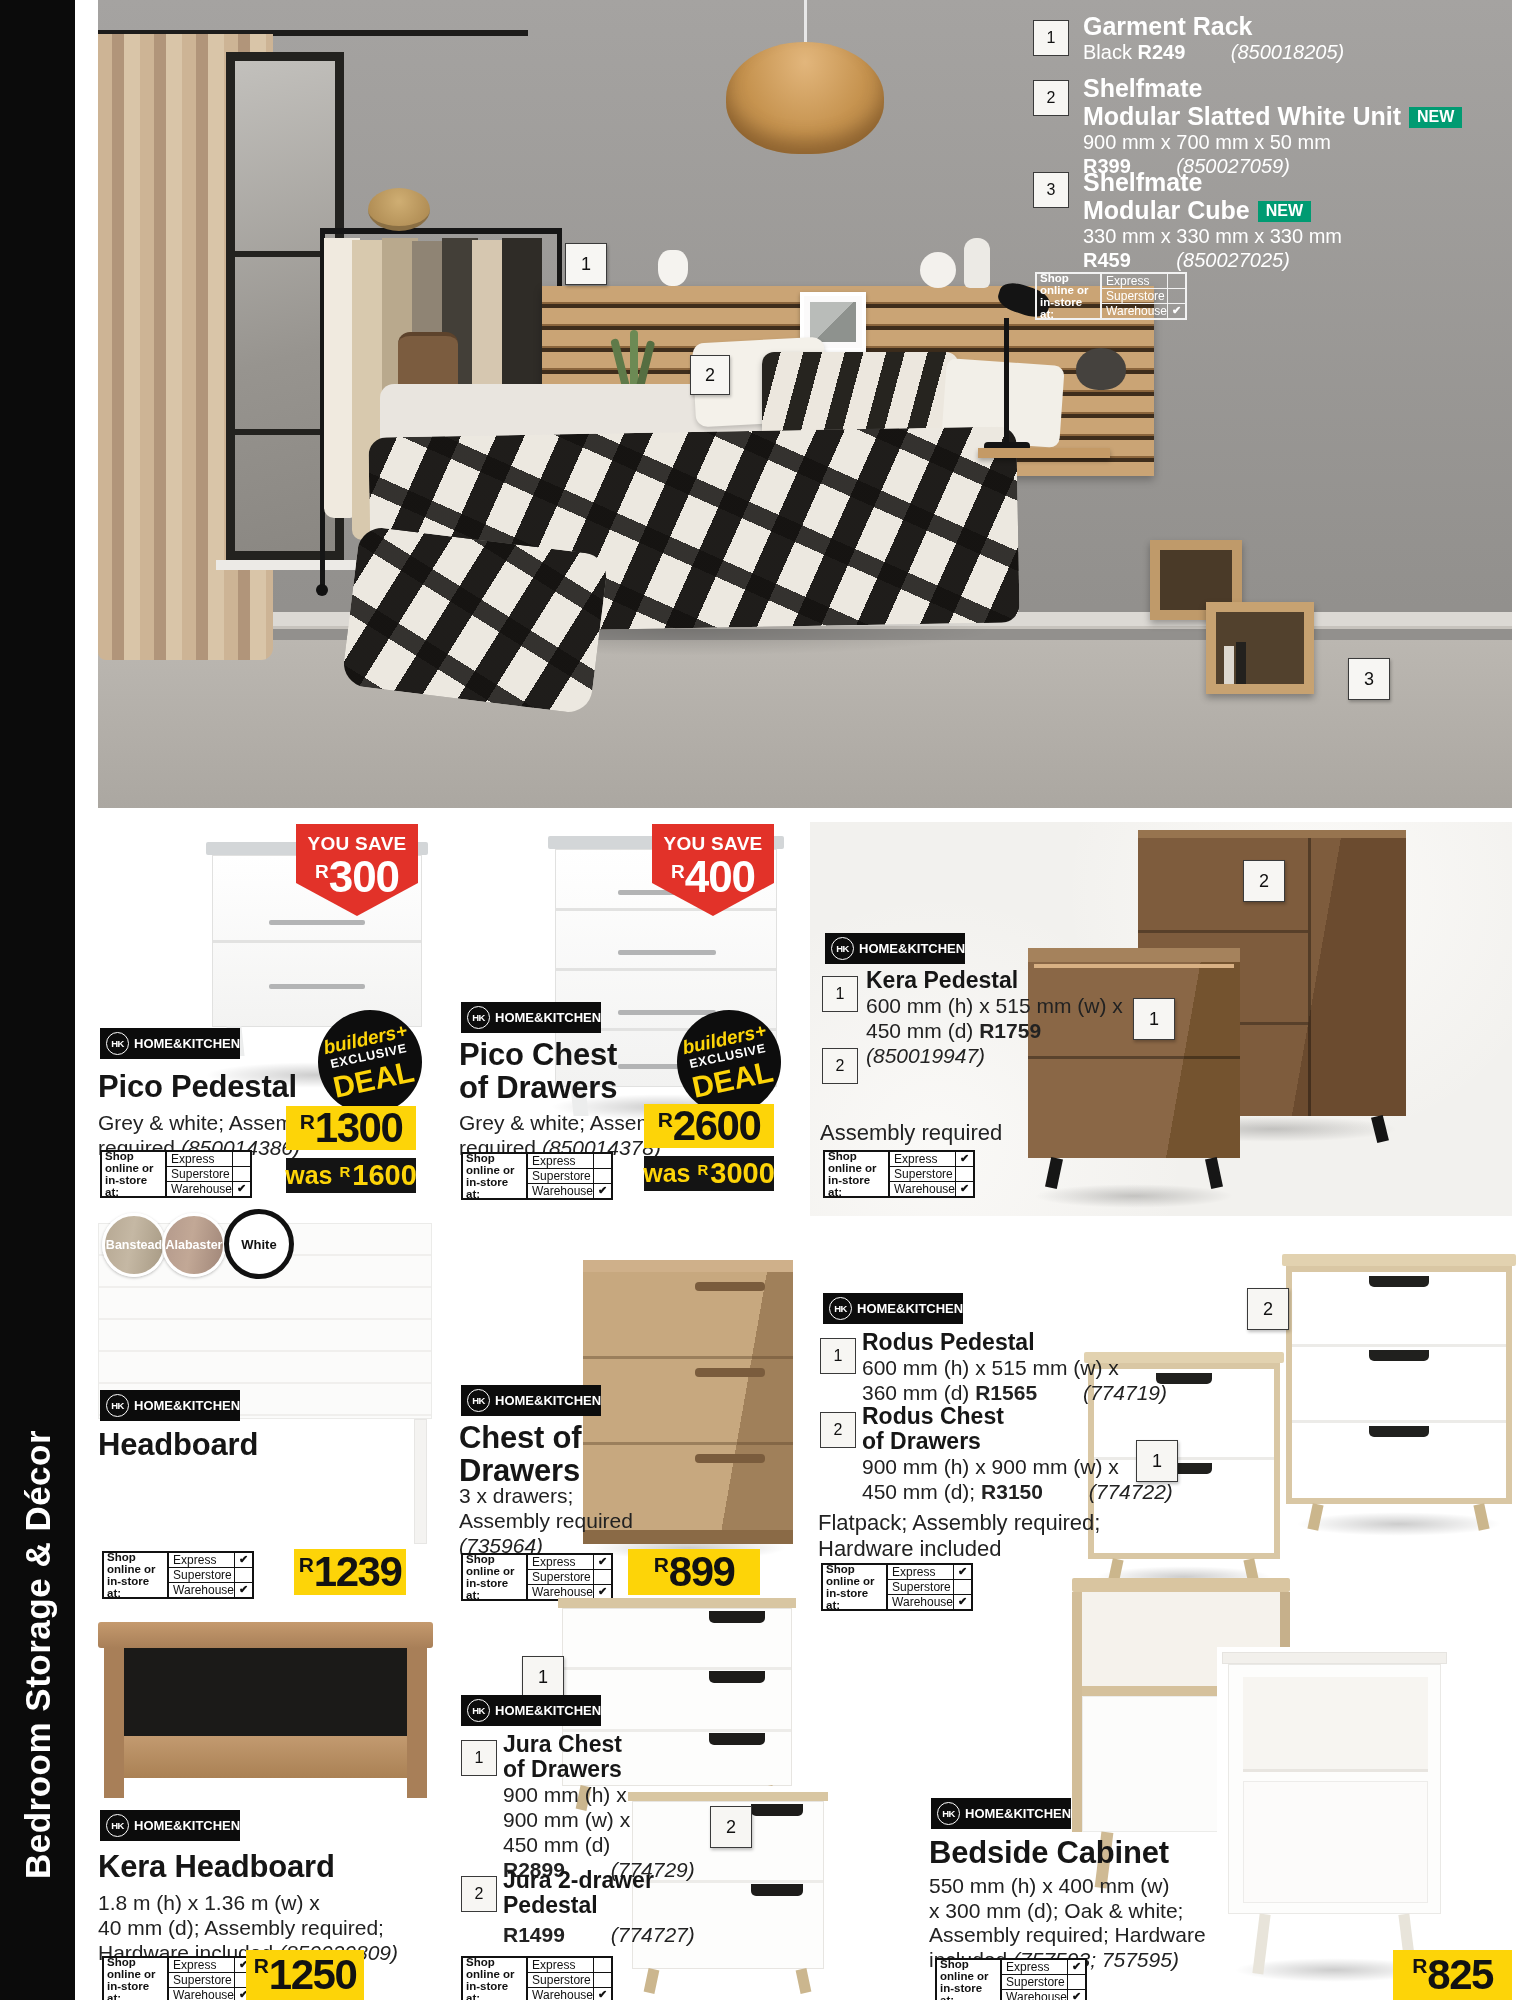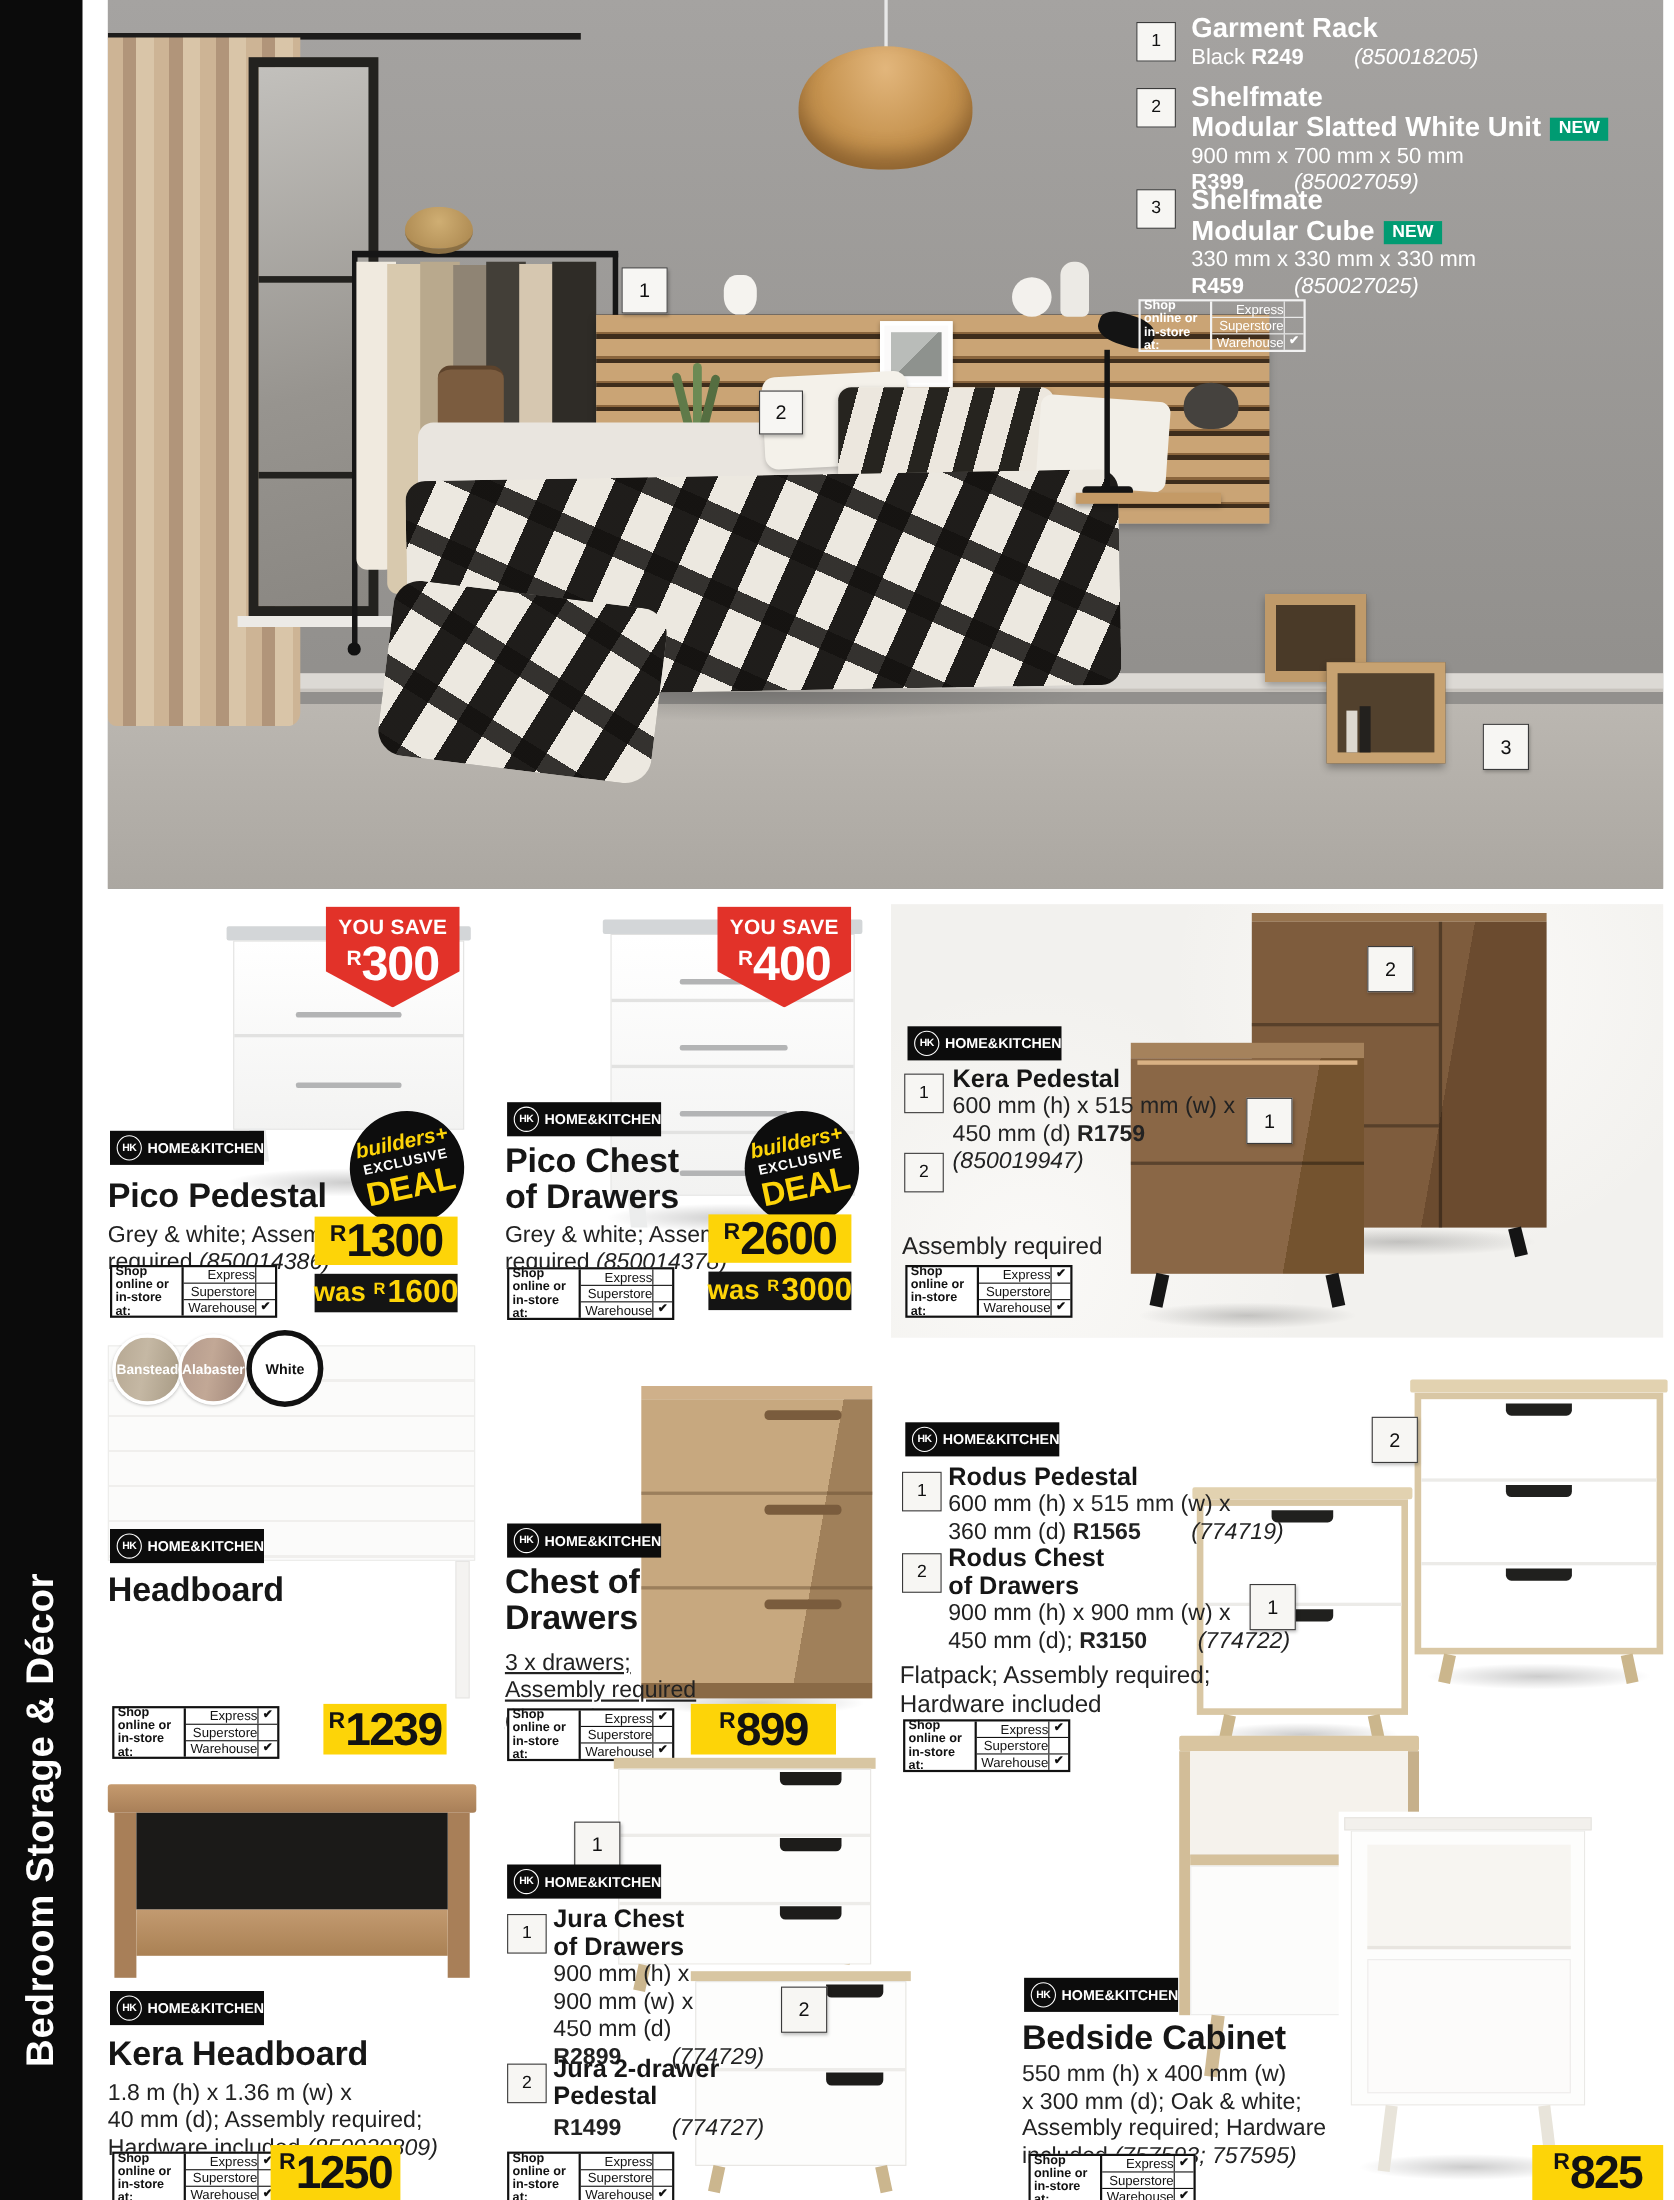--- a/index.html
+++ b/index.html
@@ -10,21 +10,21 @@
 
   
   .side{position:absolute;left:0;top:0;width:75px;height:2000px;background:#0b0b0b;}
   .side .lbl{position:absolute;left:0;bottom:6px;width:75px;height:680px;display:flex;align-items:center;justify-content:center;
      writing-mode:vertical-rl;transform:rotate(180deg);color:#fff;font-weight:bold;font-size:35px;white-space:nowrap;letter-spacing:.5px;}
 
   
   .tbl{position:absolute;display:flex;background:#fff;border:2px solid #111;width:152px;height:48px;box-sizing:border-box;color:#111;line-height:1.05;}
   .tbl .tl{width:62px;border-right:2px solid #111;display:flex;flex-direction:column;justify-content:center;padding:2px 3px;font-weight:bold;font-size:11.5px;}
   .tbl .tl span{display:block;}
-  .tbl .trs{flex:1;display:flex;flex-direction:column;text-align:right;}
+  .tbl .trs{flex:1;display:flex;flex-direction:column;}
   .tbl .row{flex:1;display:flex;align-items:center;border-bottom:1.5px solid #111;}
   .tbl .row:last-child{border-bottom:none;}
   .tbl .rl{flex:1;padding-left:4px;font-size:12px;}
   .tbl .rc{width:17px;align-self:stretch;border-left:1.5px solid #111;display:flex;align-items:center;justify-content:center;font-size:11px;font-weight:bold;}
   .tbl.lt{background:transparent;border-color:#f2f2f2;color:#fff;}
   .tbl.lt .tl,.tbl.lt .row,.tbl.lt .rc{border-color:#f2f2f2;}
 
   
   .hk{position:absolute;width:140px;height:31px;background:#0c0c0c;color:#fff;display:flex;align-items:center;gap:5px;
       padding:0 8px 0 6px;box-sizing:border-box;}
@@ -483,21 +483,21 @@
       <div class="abs" style="left:0;top:270px;width:210px;height:14px;background:#8a6a46;"></div>
     </div>
     <div class="hk" style="left:6px;top:162px;">
         <span class="hkc">HK</span>
         <span class="hkn">HOME&amp;KITCHEN</span>
       </div>
     <div class="t1" style="left:4px;top:198px;">
       <span>Chest of</span>
         <span>Drawers</span>
     </div>
-    <div class="dl" style="left:4px;top:276px;text-decoration:underline;">
+    <div class="dl" style="left:4px;top:260px;">
       <span class="b">3 x drawers;</span>
       <span class="b">Assembly required</span>
       <span class="b"><i>(735964)</i></span>
     </div>
     <div class="tbl" style="left:6px;top:330px;">
         <div class="tl">
           <span>Shop</span>
           <span>online or</span>
           <span>in-store at:</span>
         </div>

